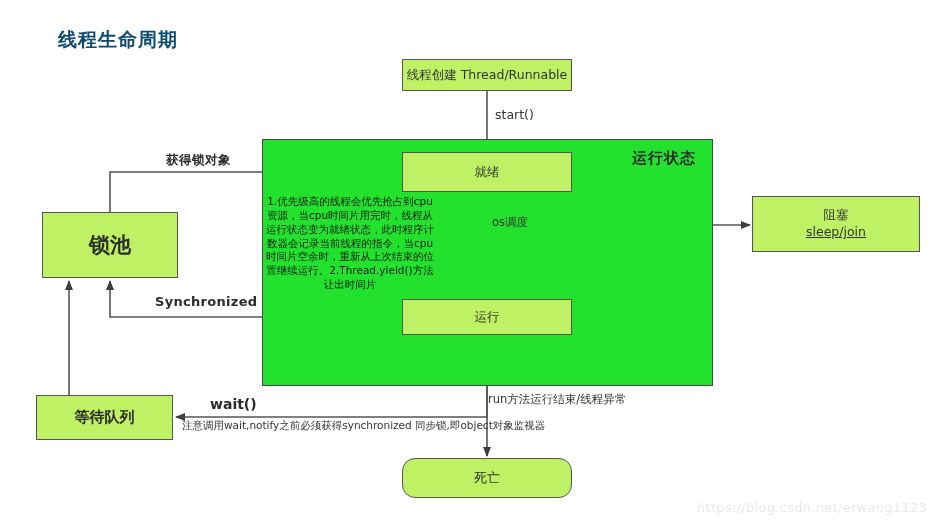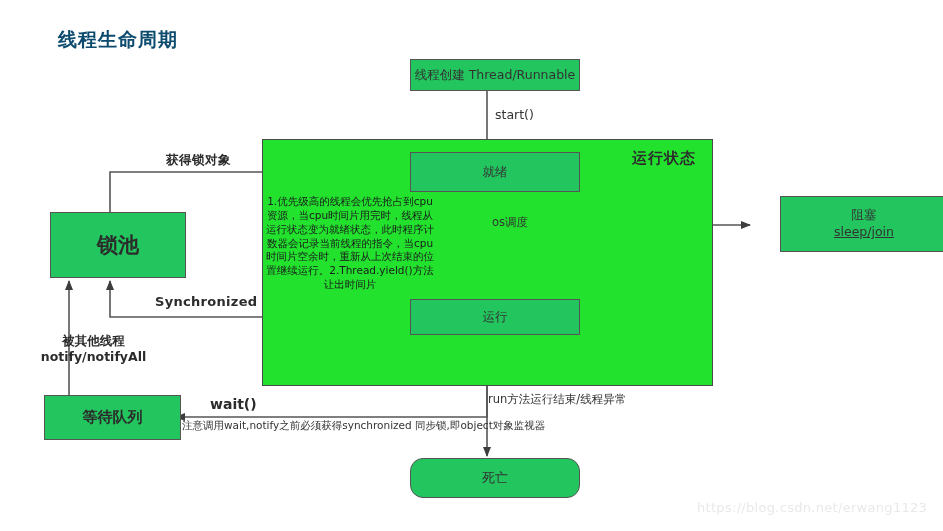--- a/index.html
+++ b/index.html
@@ -49,48 +49,47 @@
     position: absolute;
     right: 16px;
     top: 9px;
     font-size: 15px;
     font-weight: bold;
     color: #2d2d2d;
     letter-spacing: 1px;
   }
   .node {
     position: absolute;
-    background: #22c55e;
+    background: #bef264;
     border: 1.5px solid #555555;
     box-sizing: border-box;
     display: flex;
     flex-direction: column;
     align-items: center;
     justify-content: center;
     color: #333333;
     text-align: center;
-    margin-left: 8px;
   }
   .node .l1 { display:block; }
   .node .l2 { display:block;text-decoration:underline; }
 
   #node-create {
     left: 402px; top: 59px; width: 170px; height: 32px;
     font-size: 12.5px;
   }
   #node-ready {
     left: 402px; top: 152px; width: 170px; height: 40px;
     font-size: 12.5px;
   }
   #node-running {
     left: 402px; top: 299px; width: 170px; height: 36px;
     font-size: 12.5px;
   }
   #node-blocked {
-    left: 772px; top: 196px; width: 168px; height: 56px;
+    left: 752px; top: 196px; width: 168px; height: 56px;
     font-size: 12.5px;
     line-height: 1.35;
   }
   #node-dead {
     left: 402px; top: 458px; width: 170px; height: 40px;
     font-size: 13px;
     border-radius: 13px;
   }
   #node-lockpool {
     left: 42px; top: 212px; width: 136px; height: 66px;
@@ -247,23 +246,19 @@
   </div>
 
   <div class="node" id="node-waitqueue">
     <span class="l1">等待队列</span>
   </div>
 
   <div class="edge-label" id="lbl-start">start()</div>
   <div class="edge-label" id="lbl-os">os调度</div>
   <div class="edge-label" id="lbl-acquire">获得锁对象</div>
   <div class="edge-label" id="lbl-sync">Synchronized</div>
-  <div class="edge-label" id="lbl-notify">
-    <span>被其他线程</span><br>
-    <span>notify/notifyAll</span>
-  </div>
   <div class="edge-label" id="lbl-wait">wait()</div>
   <div class="edge-label" id="lbl-run-end">run方法运行结束/线程异常</div>
   <div class="edge-label" id="lbl-wait-note">注意调用wait,notify之前必须获得synchronized 同步锁,即object对象监视器</div>
 
   <div class="watermark">https://blog.csdn.net/erwang1123</div>
 
 </div>
 
 </body></html>

